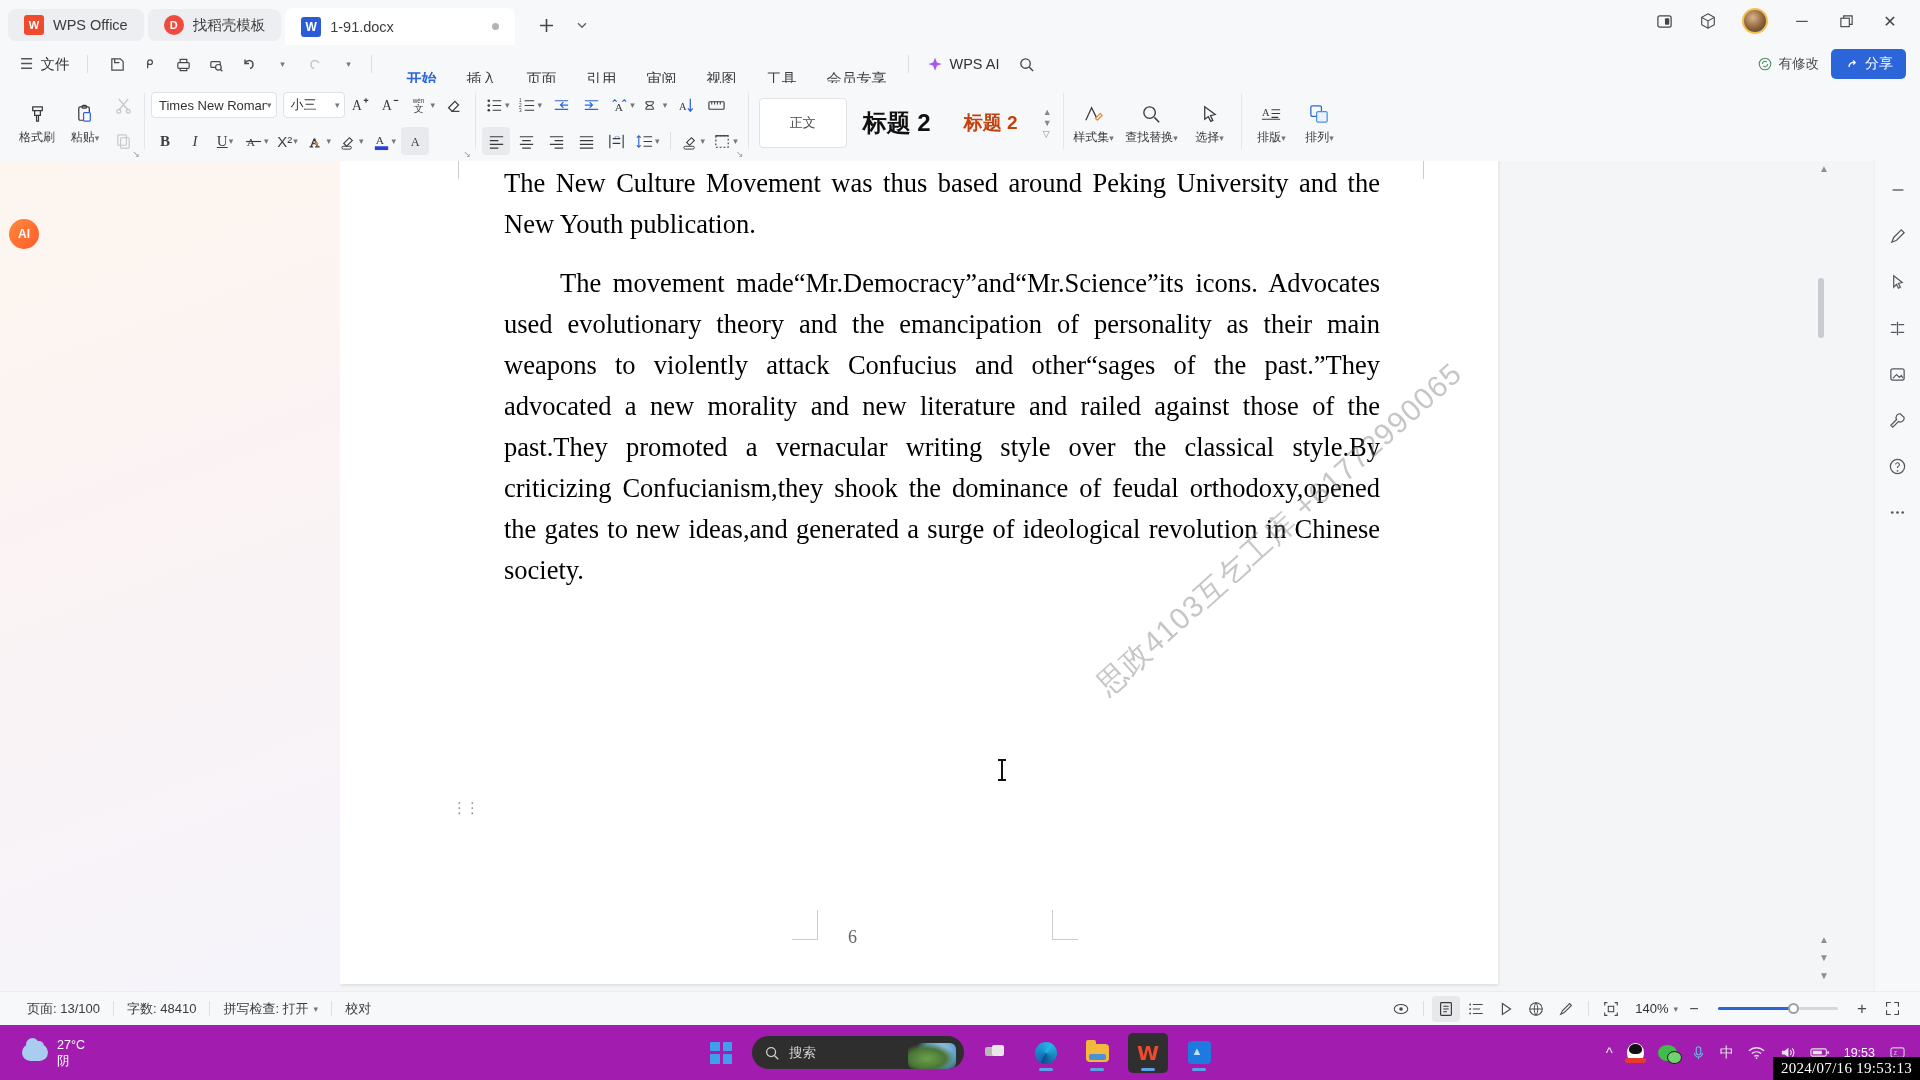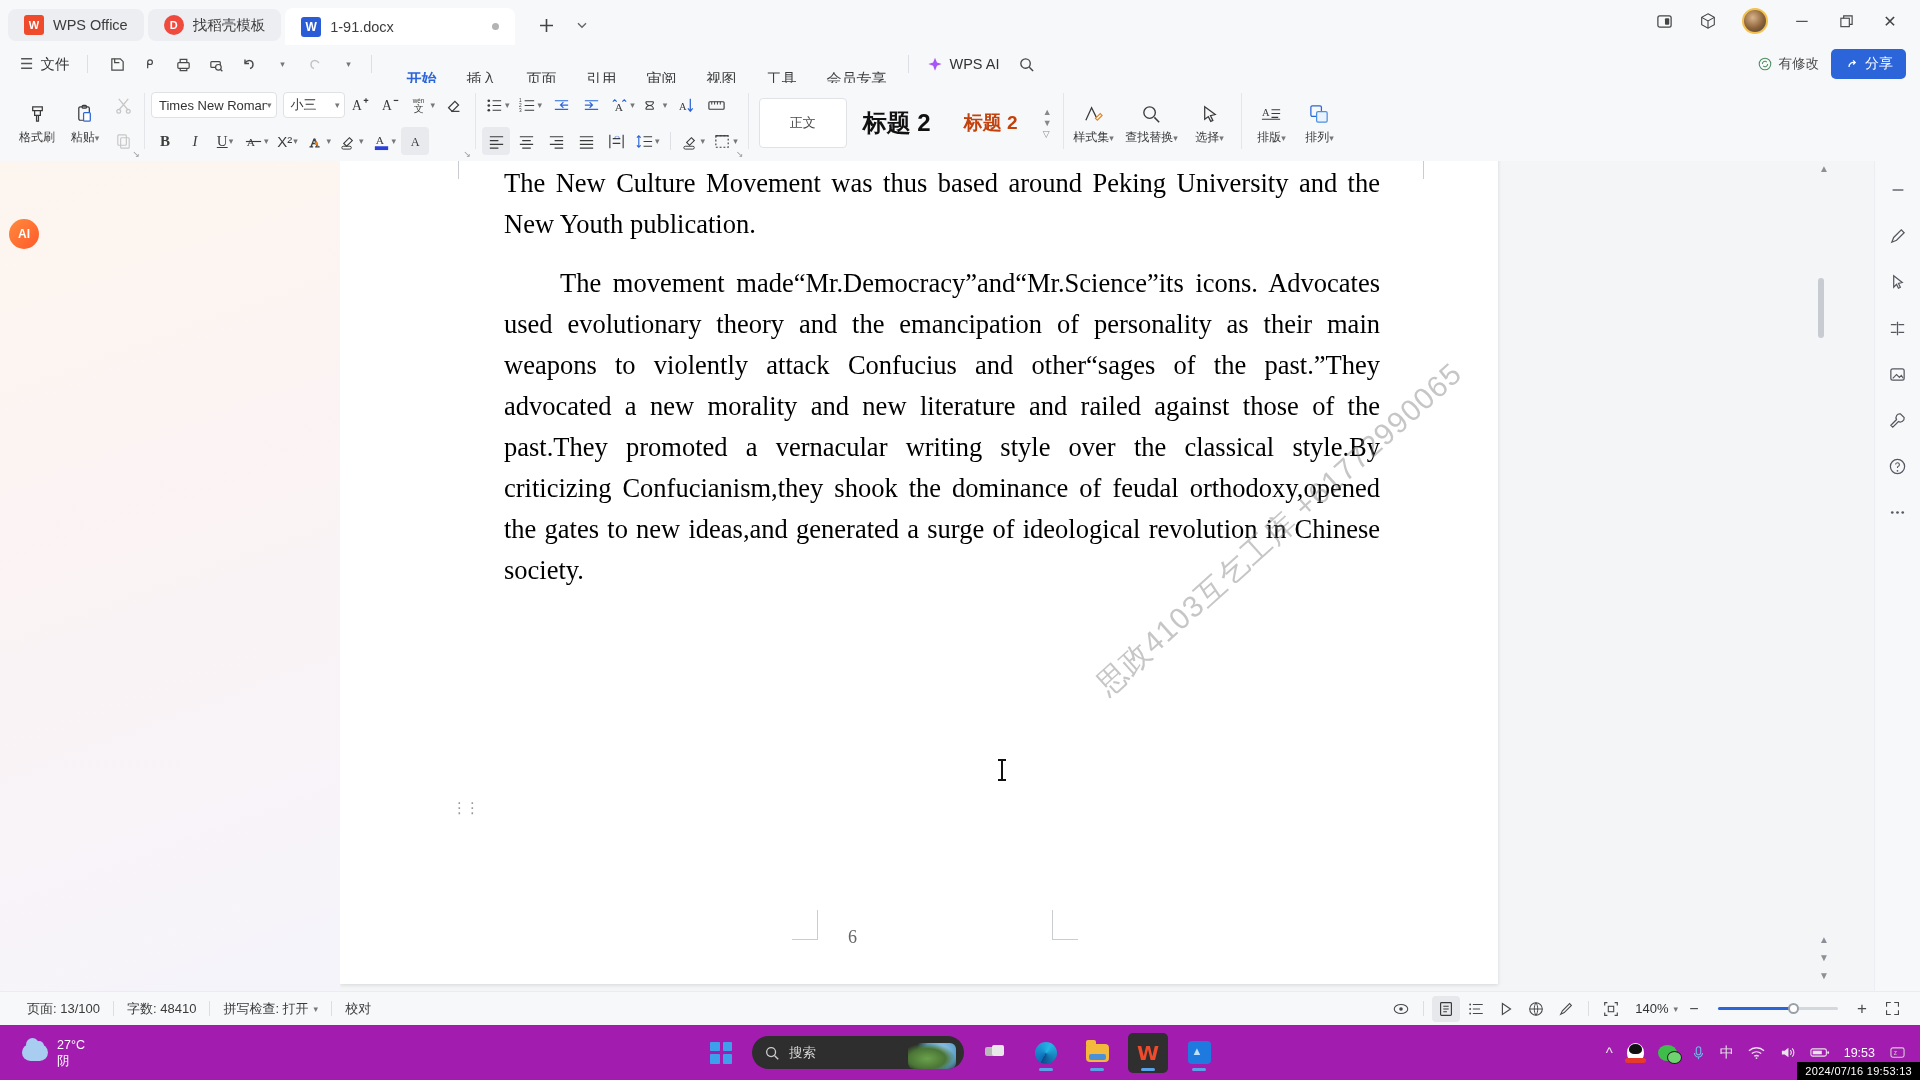--- a/index.html
+++ b/index.html
@@ -249,21 +249,21 @@
   .tray-ico { font-size: 15px; color:#e6e6e6; display:flex; align-items:center; }
   .qq { width:17px; height:19px; background:#fff; border-radius: 50% 50% 45% 45%; position:relative; }
   .qq::before { content:''; position:absolute; left:2px; top:1px; width:13px; height:10px; background:#111; border-radius:50% 50% 40% 40%;}
   .qq::after { content:''; position:absolute; left:-2px; bottom:-1px; width:21px; height:5px; background:#e43b2c; border-radius:3px;}
   .wechat { width:19px; height:16px; background:#3fbd4b; border-radius: 50%; position:relative; }
   .wechat::after { content:''; position:absolute; right:-5px; bottom:-3px; width:13px; height:11px;
                    background:#6fd36f; border-radius:50%; border:1.5px solid #1c1c1c; }
   .clock { font-size:12.5px; line-height:16px; text-align:right; }
   .clock-overlay {
     position:absolute; right: 0; bottom: 0; background:#000; color:#fff;
-    font-size: 11px; padding: 3px 8px; letter-spacing:.3px;
+    font-size: 15px; padding: 3px 8px; letter-spacing:.3px;font-family:Liberation Serif, serif;
   }
 </style>
 </head>
 <body>
 
 <div class="app">
 
   <div class="tabbar">
     <div class="tab home">
       <span class="tab-ico ico-wps">W</span>

